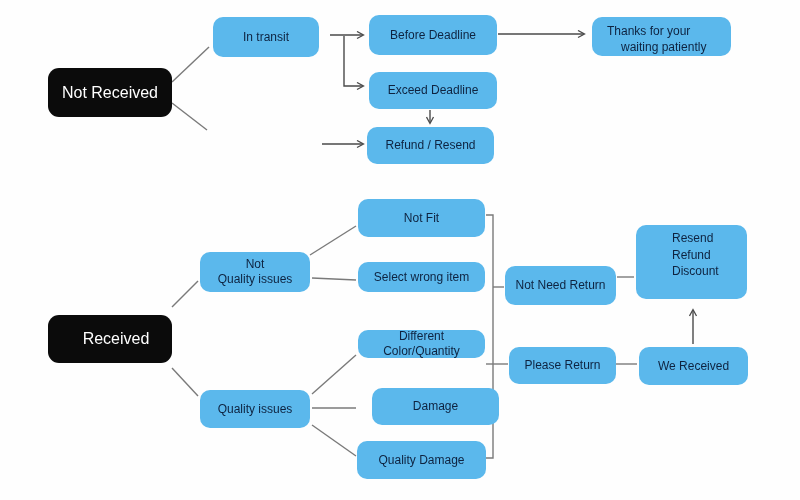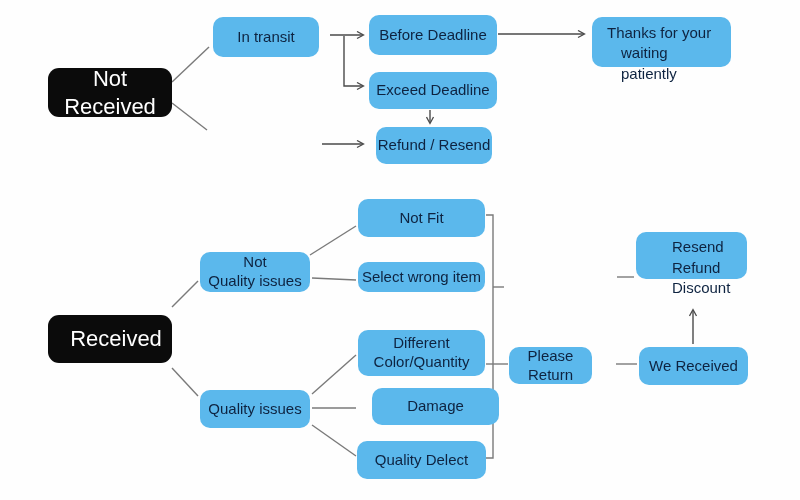--- a/index.html
+++ b/index.html
@@ -3,24 +3,24 @@
 <meta charset="utf-8">
 <style>
   html,body{margin:0;padding:0;background:#ffffff;}
   .canvas{
     position:relative;width:800px;height:500px;background:#fefefe;
     font-family:"Liberation Sans", sans-serif;overflow:hidden;
   }
   .node{
     position:absolute;border-radius:10px;background:#5bb8ec;color:#0e2340;
     display:flex;align-items:center;justify-content:center;text-align:center;
-    font-size:15px;line-height:1.25;white-space:pre-line;box-sizing:border-box;
+    font-size:12px;line-height:1.25;white-space:pre-line;box-sizing:border-box;
   }
   .node.black{
-    background:#0b0b0b;color:#ffffff;font-size:22px;border-radius:11px;
+    background:#0b0b0b;color:#ffffff;font-size:16px;border-radius:11px;
   }
   .node.thanks{
     display:block;text-align:left;padding:6px 6px 6px 29px;text-indent:-14px;
     line-height:1.35;
   }
   .node.resend{
     display:block;text-align:left;padding:5px 4px 4px 24px;line-height:1.38;
   }
   svg.connectors{position:absolute;left:0;top:0;width:800px;height:500px;}
   svg.connectors line, svg.connectors path{fill:none;}
@@ -67,45 +67,46 @@
 
   <div class="node black" style="left:48px;top:68px;width:124px;height:49px;">Not Received</div>
 
   <div class="node" style="left:213px;top:17px;width:106px;height:40px;">In transit</div>
 
 
   <div class="node" style="left:369px;top:15px;width:128px;height:40px;">Before Deadline</div>
 
   <div class="node" style="left:369px;top:72px;width:128px;height:37px;text-align:center;">Exceed Deadline</div>
 
-  <div class="node" style="left:376px;top:127px;width:116px;height:37px;">Refund / Resend</div>
+  <div class="node" style="left:367px;top:127px;width:127px;height:37px;">Refund / Resend</div>
 
-  <div class="node thanks" style="left:592px;top:17px;width:139px;height:50px;">Thanks for your
+  <div class="node thanks" style="left:592px;top:17px;width:139px;height:39px;">Thanks for your
 waiting patiently</div>
 
   <div class="node black" style="left:48px;top:315px;width:124px;height:48px;padding-left:12px;">Received</div>
 
   <div class="node" style="left:200px;top:252px;width:110px;height:40px;">Not
 Quality issues</div>
 
   <div class="node" style="left:200px;top:390px;width:110px;height:38px;">Quality issues</div>
 
   <div class="node" style="left:358px;top:199px;width:127px;height:38px;">Not Fit</div>
 
   <div class="node" style="left:358px;top:262px;width:127px;height:30px;">Select wrong item</div>
 
-  <div class="node" style="left:358px;top:330px;width:127px;height:46px;">Different
+  <div class="node" style="left:358px;top:330px;width:127px;height:28px;">Different
 Color/Quantity</div>
 
   <div class="node" style="left:358px;top:388px;width:127px;height:37px;margin-left:14px;">Damage</div>
 
-  <div class="node" style="left:357px;top:441px;width:129px;height:38px;">Quality Delect</div>
+  <div class="node" style="left:357px;top:441px;width:129px;height:38px;">Quality Damage</div>
 
+  <div class="node" style="left:505px;top:266px;width:111px;height:39px;">Not Need Return</div>
 
-  <div class="node" style="left:509px;top:347px;width:83px;height:37px;">Please Return</div>
+  <div class="node" style="left:509px;top:347px;width:107px;height:37px;">Please Return</div>
 
   <div class="node" style="left:639px;top:347px;width:109px;height:38px;">We Received</div>
 
-  <div class="node resend" style="left:636px;top:232px;width:111px;height:47px;padding-left:36px;">Resend
+  <div class="node resend" style="left:636px;top:225px;width:111px;height:74px;padding-left:36px;">Resend
 Refund
 Discount</div>
 
 </div>
 
 </body></html>

